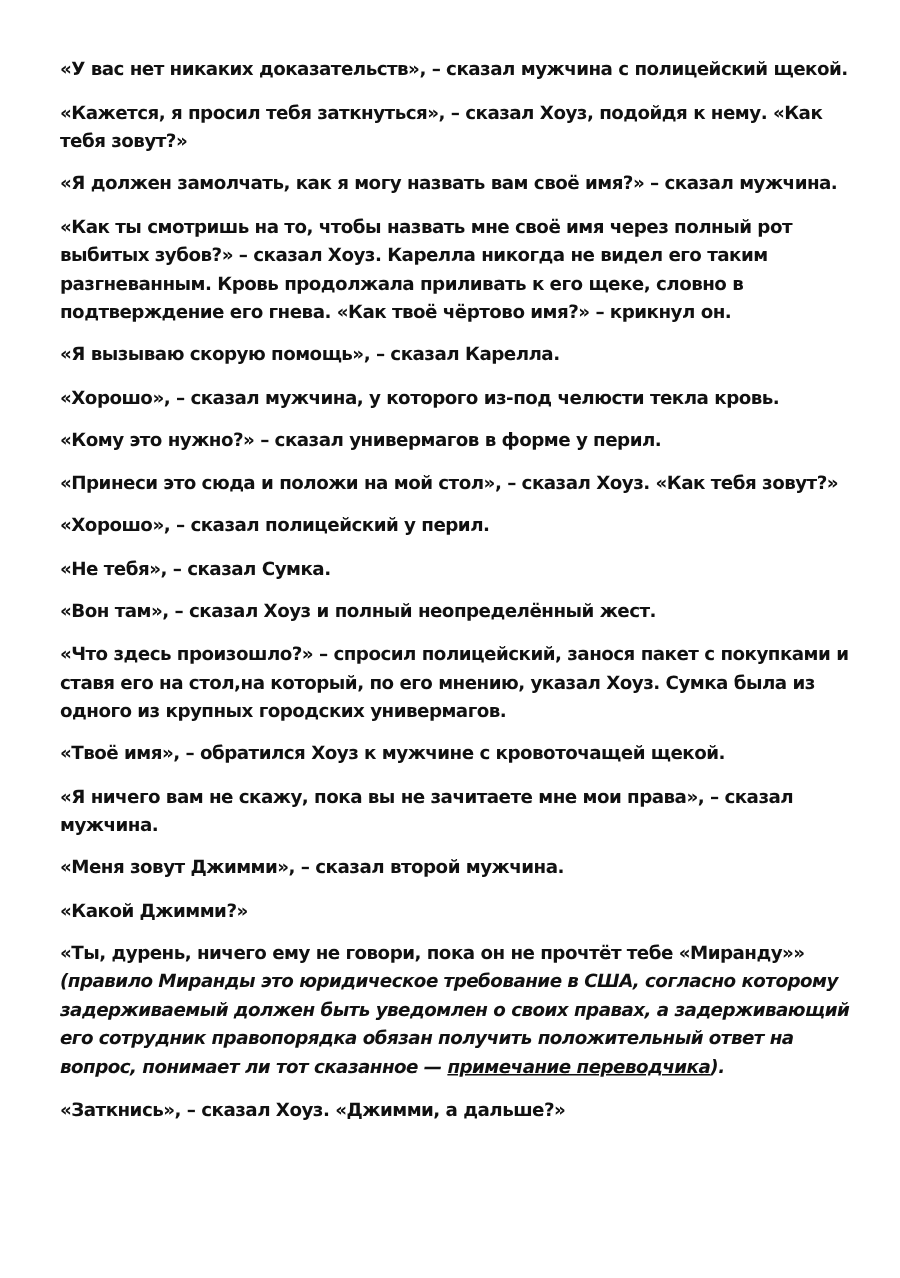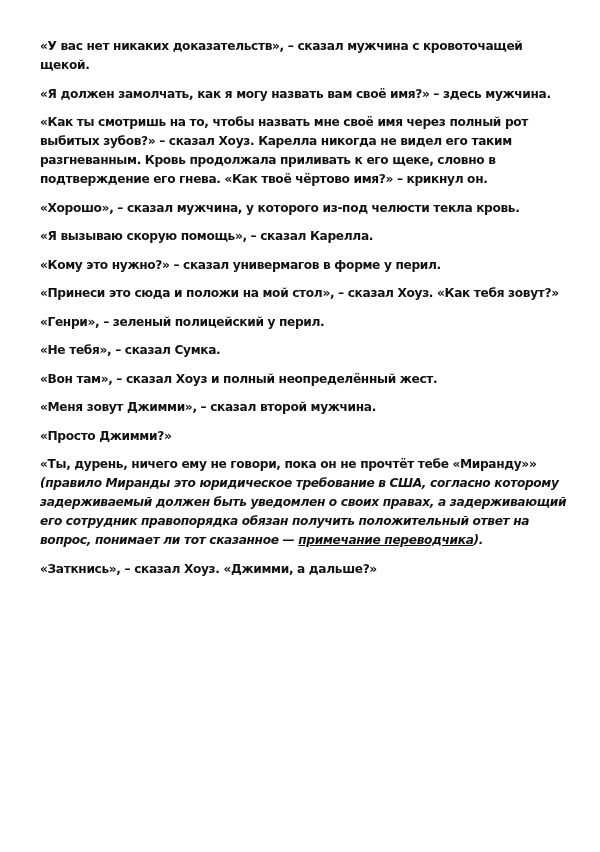--- a/index.html
+++ b/index.html
@@ -32,30 +32,34 @@
       font-style: italic;
     }
     .note-link {
       text-decoration: underline;
     }
   </style>
 </head>
 <body>
 
 <div class="page">
-  <p class="para">«У вас нет никаких доказательств», – сказал мужчина с кровоточащей щекой.</p>
-  <p class="para">«Я должен замолчать, как я могу назвать вам своё имя?» – здесь мужчина.</p>
+  <p class="para">«У вас нет никаких доказательств», – сказал мужчина с полицейский щекой.</p>
+  <p class="para">«Кажется, я просил тебя заткнуться», – сказал Хоуз, подойдя к нему. «Как тебя зовут?»</p>
+  <p class="para">«Я должен замолчать, как я могу назвать вам своё имя?» – сказал мужчина.</p>
   <p class="para">«Как ты смотришь на то, чтобы назвать мне своё имя через полный рот выбитых зубов?» – сказал Хоуз. Карелла никогда не видел его таким разгневанным. Кровь продолжала приливать к его щеке, словно в подтверждение его гнева. «Как твоё чёртово имя?» – крикнул он.</p>
+  <p class="para">«Я вызываю скорую помощь», – сказал Карелла.</p>
   <p class="para">«Хорошо», – сказал мужчина, у которого из-под челюсти текла кровь.</p>
-  <p class="para">«Я вызываю скорую помощь», – сказал Карелла.</p>
   <p class="para">«Кому это нужно?» – сказал универмагов в форме у перил.</p>
   <p class="para">«Принеси это сюда и положи на мой стол», – сказал Хоуз. «Как тебя зовут?»</p>
-  <p class="para">«Генри», – зеленый полицейский у перил.</p>
+  <p class="para">«Хорошо», – сказал полицейский у перил.</p>
   <p class="para">«Не тебя», – сказал Сумка.</p>
   <p class="para">«Вон там», – сказал Хоуз и полный неопределённый жест.</p>
+  <p class="para">«Что здесь произошло?» – спросил полицейский, занося пакет с покупками и ставя его на стол,на который, по его мнению, указал Хоуз. Сумка была из одного из крупных городских универмагов.</p>
+  <p class="para">«Твоё имя», – обратился Хоуз к мужчине с кровоточащей щекой.</p>
+  <p class="para">«Я ничего вам не скажу, пока вы не зачитаете мне мои права», – сказал мужчина.</p>
   <p class="para">«Меня зовут Джимми», – сказал второй мужчина.</p>
-  <p class="para">«Просто Джимми?»</p>
+  <p class="para">«Какой Джимми?»</p>
 
   <p class="para"><span>«Ты, дурень, ничего ему не говори, пока он не прочтёт тебе «Миранду»» </span><span class="note"><span>(правило Миранды это юридическое требование в США, согласно которому задерживаемый должен быть уведомлен о своих правах, а задерживающий его сотрудник правопорядка обязан получить положительный ответ на вопрос, понимает ли тот сказанное — </span><span class="note-link">примечание переводчика</span><span>).</span></span></p>
 
   <p class="para">«Заткнись», – сказал Хоуз. «Джимми, а дальше?»</p>
 
 </div>
 
 </body></html>

